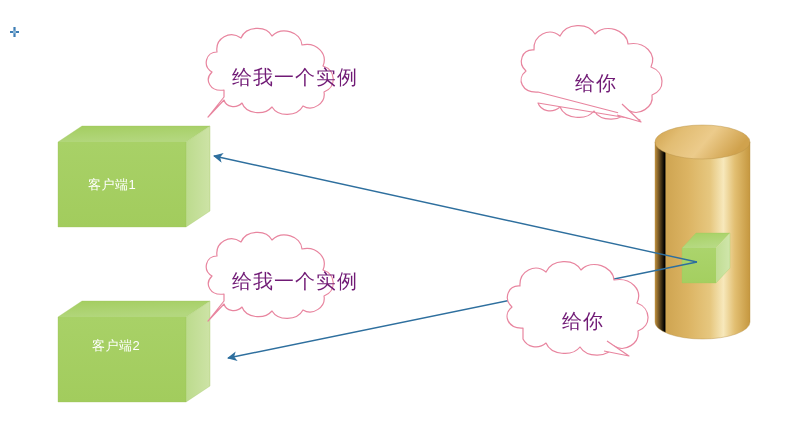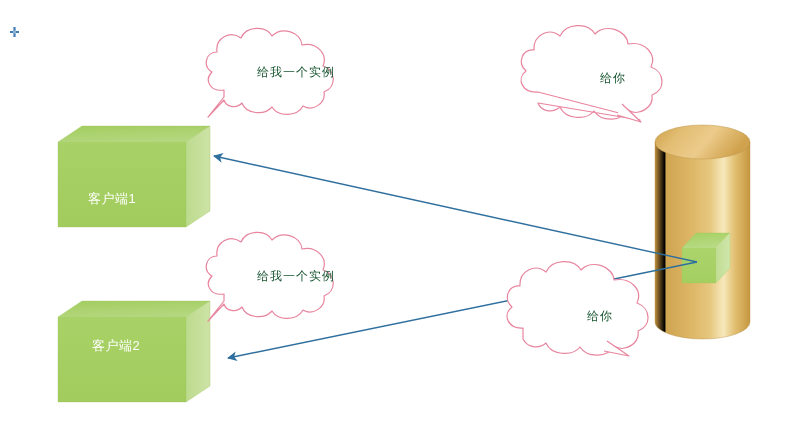--- a/index.html
+++ b/index.html
@@ -27,28 +27,27 @@
   .cube-label {
     position: absolute;
     color: #ffffff;
     font-size: 13px;
     letter-spacing: 0.5px;
     white-space: nowrap;
     user-select: none;
   }
   .bubble-label {
     position: absolute;
-    color: #14532d;
-    font-size: 12px;
+    color: #701a75;
+    font-size: 20px;
     letter-spacing: 1px;
     white-space: nowrap;
     user-select: none;
-    margin-left: 25px;
-  }
-  #client1-label { left: 88px; top: 190px; text-align: right; }
+  }
+  #client1-label { left: 88px; top: 176px; text-align: right; }
   #client2-label { left: 92px; top: 337px; }
   #bubble1-label { left: 232px; top: 64px; }
   #bubble2-label { left: 575px; top: 70px; }
   #bubble3-label { left: 232px; top: 268px; }
   #bubble4-label { left: 562px; top: 308px; }
 </style>
 </head>
 <body>
 
 <div id="canvas">

